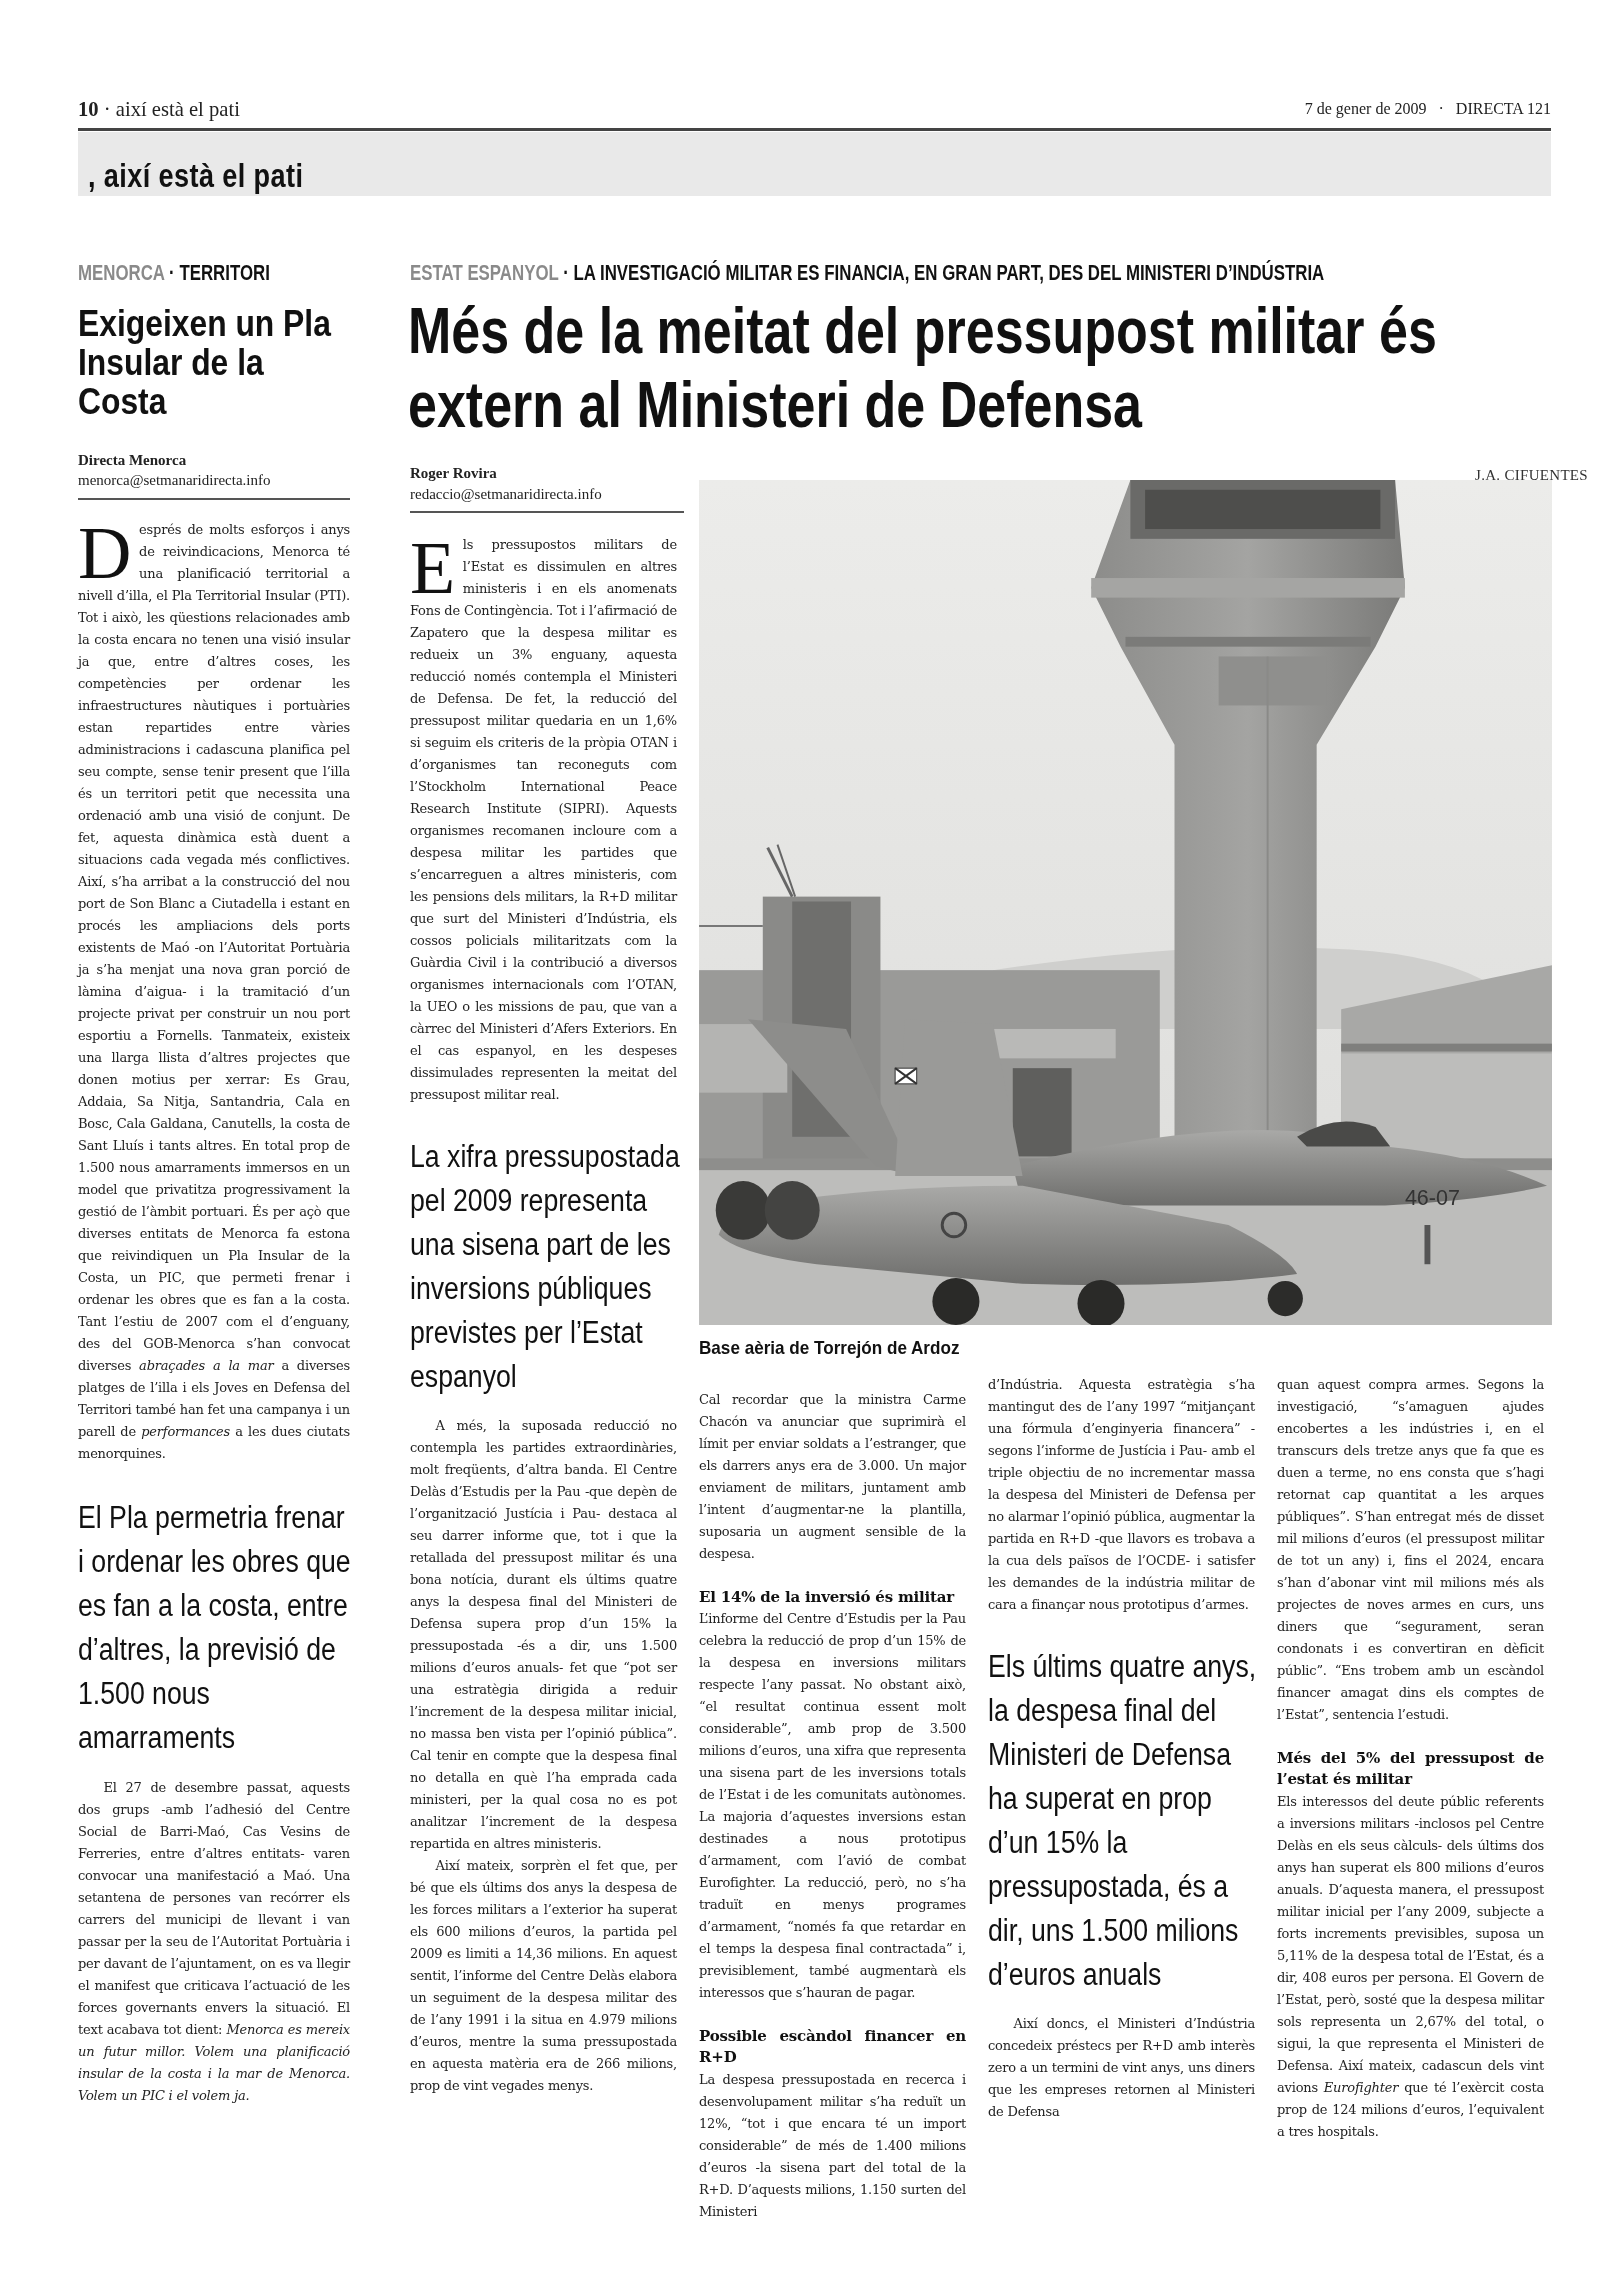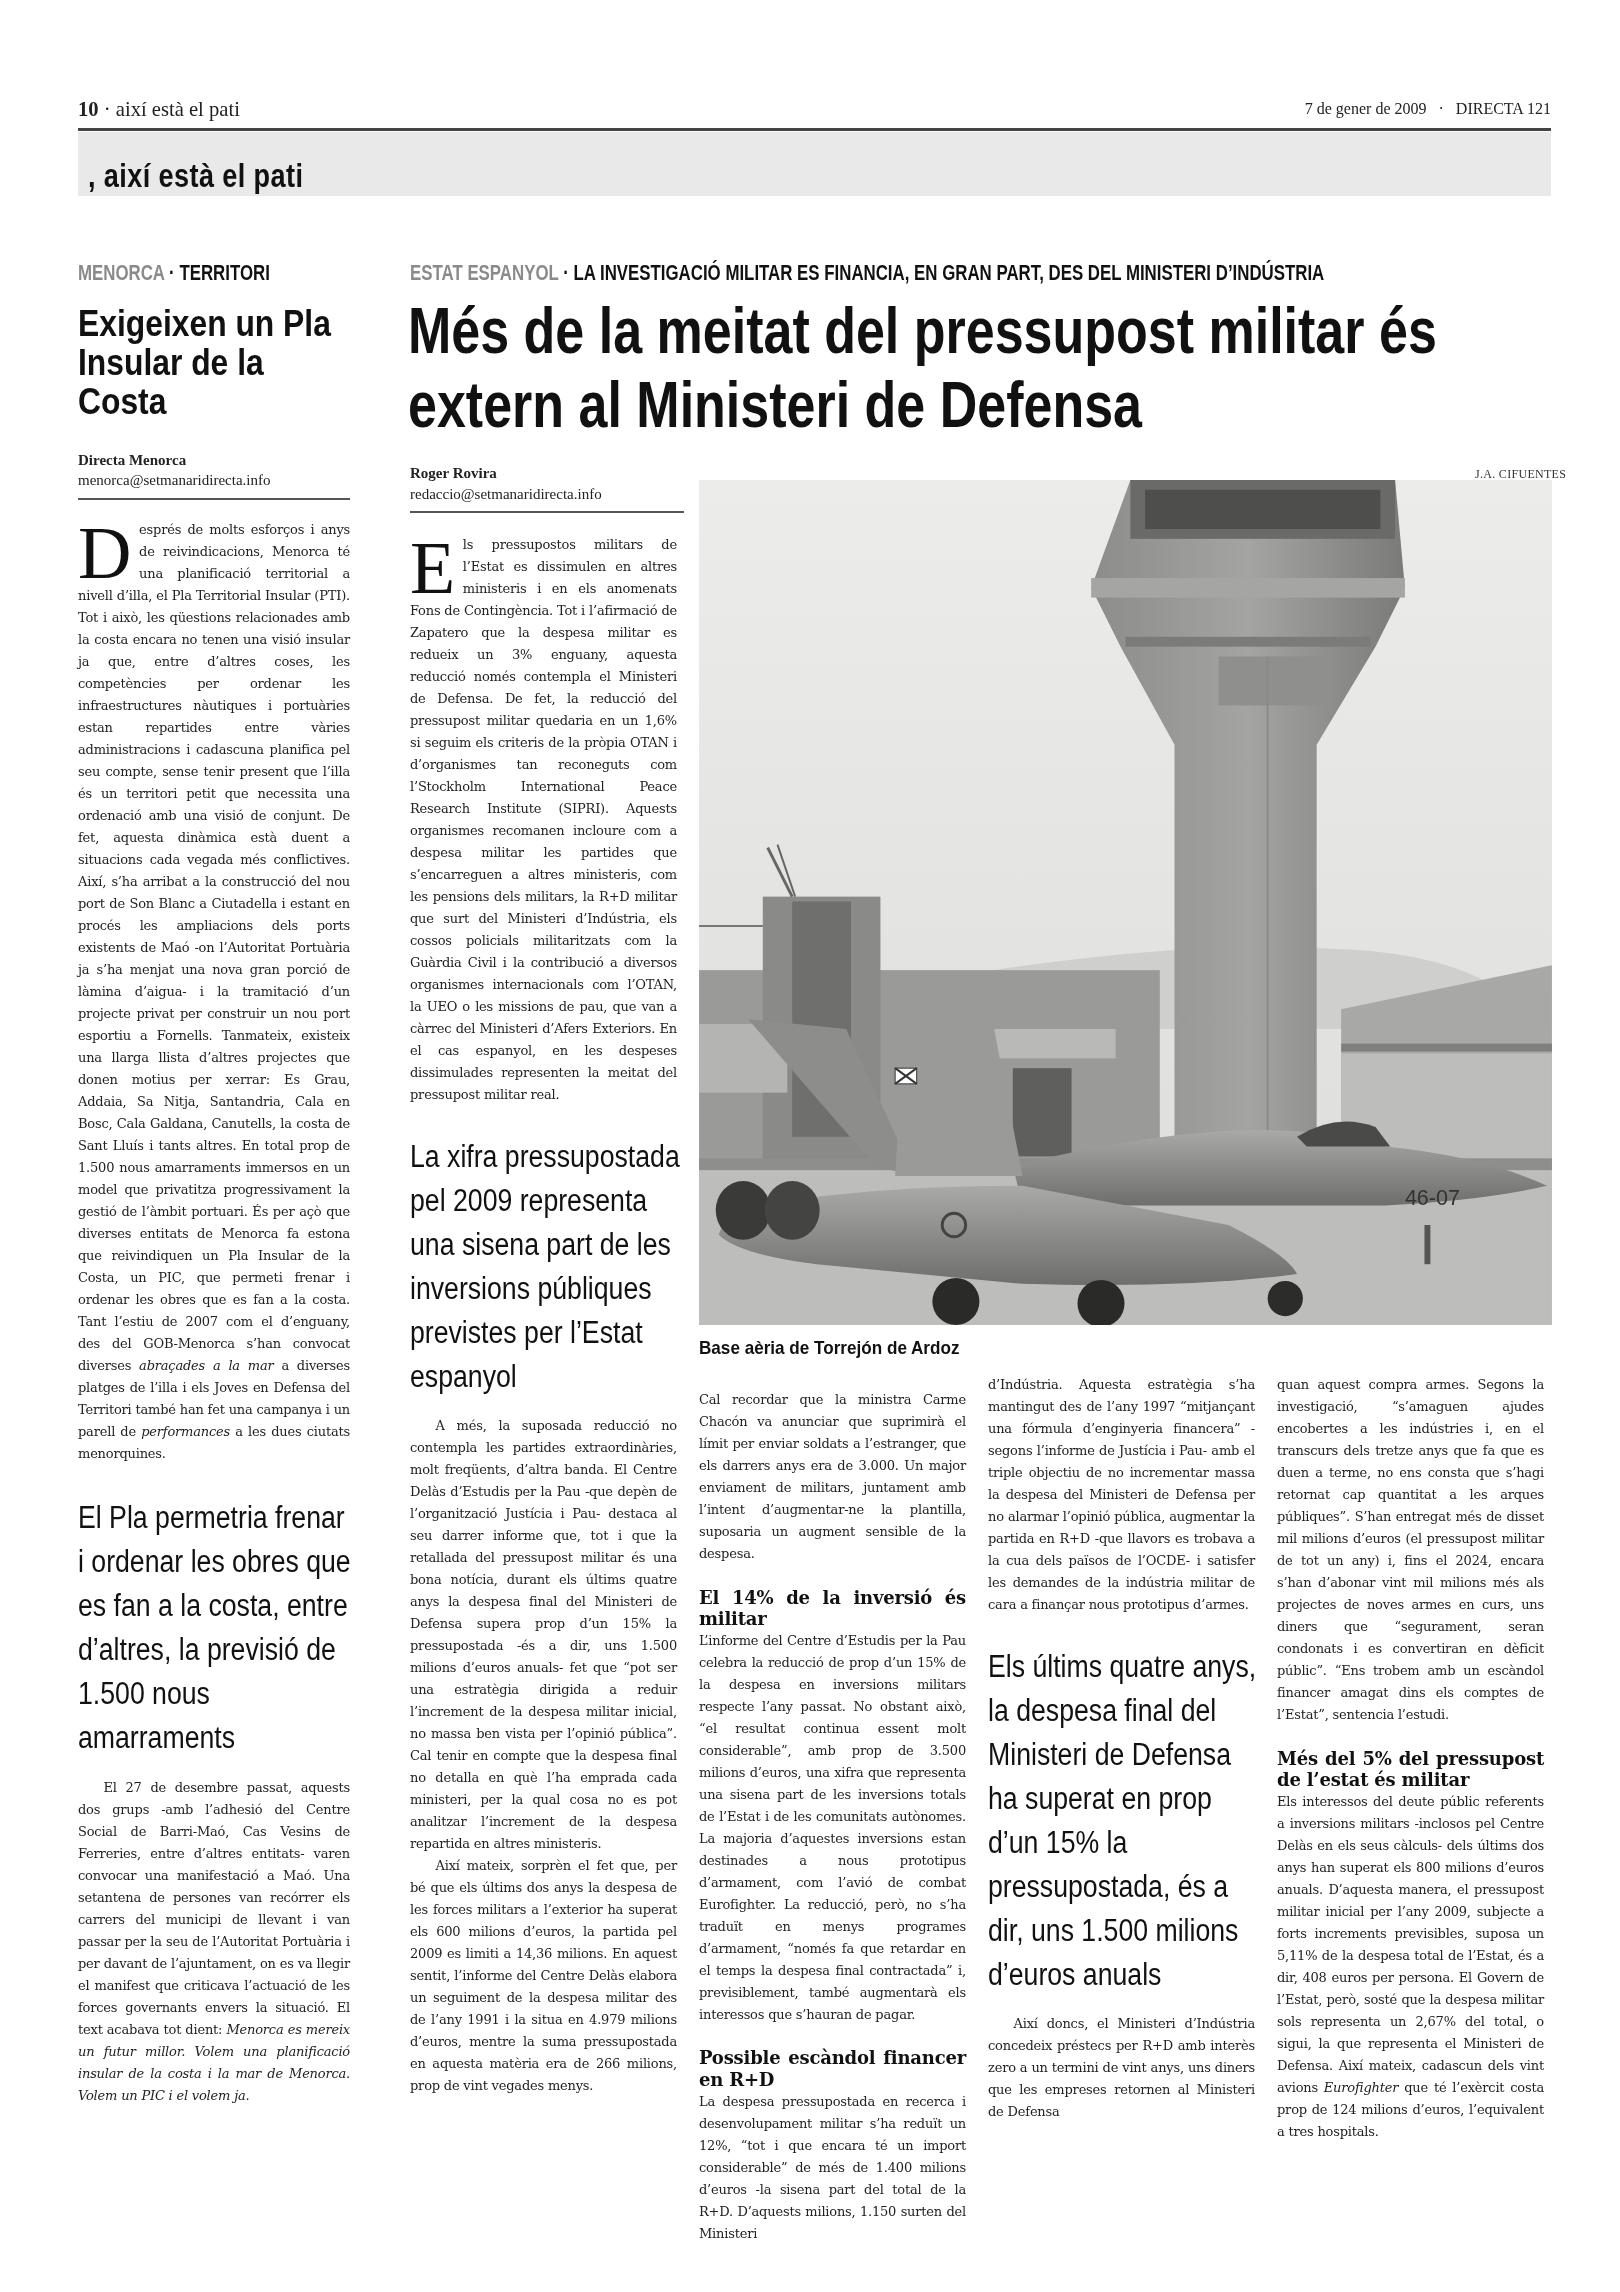--- a/index.html
+++ b/index.html
@@ -20,25 +20,25 @@
   #leftcol{left:78px;top:260px;width:272px;}
   #left-headline{font-family:"Liberation Sans",sans-serif;font-weight:bold;font-size:37px;line-height:39px;margin-top:17.6px;transform:scaleX(0.86);transform-origin:left;width:323px;color:#111;}
   .byline{font-family:"Liberation Serif",serif;font-size:15px;line-height:20.6px;color:#222;}
   .byline .author{font-weight:bold;}
   .rule{height:2px;background:#555;margin-top:6.9px;}
   .body{font-family:"DejaVu Serif",serif;font-size:13px;line-height:22px;text-align:justify;color:#222;letter-spacing:-0.2px;hyphens:auto;}
   .body p{margin:0;}
   .body p.ind{text-indent:25.5px;}
   .dropcap{float:left;font-family:"Liberation Serif",serif;font-size:74px;line-height:61px;margin:3.9px 7.8px 0 0;color:#111;}
   .pull{font-family:"Liberation Sans",sans-serif;font-size:31px;line-height:44px;color:#111;transform:scaleX(0.86);transform-origin:left;width:323px;}
-  .subhead{font-family:"DejaVu Serif",serif;font-weight:bold;font-size:18px;line-height:21.6px;color:#111;}
+  .subhead{font-family:"DejaVu Serif",serif;font-weight:bold;font-size:15px;line-height:21.6px;color:#111;}
   
   #main-kicker{left:410px;top:260px;}
   #main-headline{left:408px;top:294px;font-family:"Liberation Sans",sans-serif;font-weight:bold;font-size:65px;line-height:74px;transform:scaleX(0.8);transform-origin:left;width:1431px;color:#111;}
-  #credit{left:1475px;top:467px;font-family:"Liberation Serif",serif;font-size:12px;color:#333;letter-spacing:0.3px;}
+  #credit{left:1475px;top:467px;font-family:"Liberation Serif",serif;font-size:15px;color:#333;letter-spacing:0.3px;}
   #photo{left:699px;top:480px;width:853px;height:845px;overflow:hidden;background:#e8e8e6;}
   #caption{left:699px;top:1337px;font-family:"Liberation Sans",sans-serif;font-weight:bold;font-size:18.6px;color:#111;transform:scaleX(0.92);transform-origin:left;white-space:nowrap;}
   .col{position:absolute;}
 </style>
 </head>
 <body>
 
 <div class="abs" id="folio">
   <b>10</b>
   <span>·</span>

